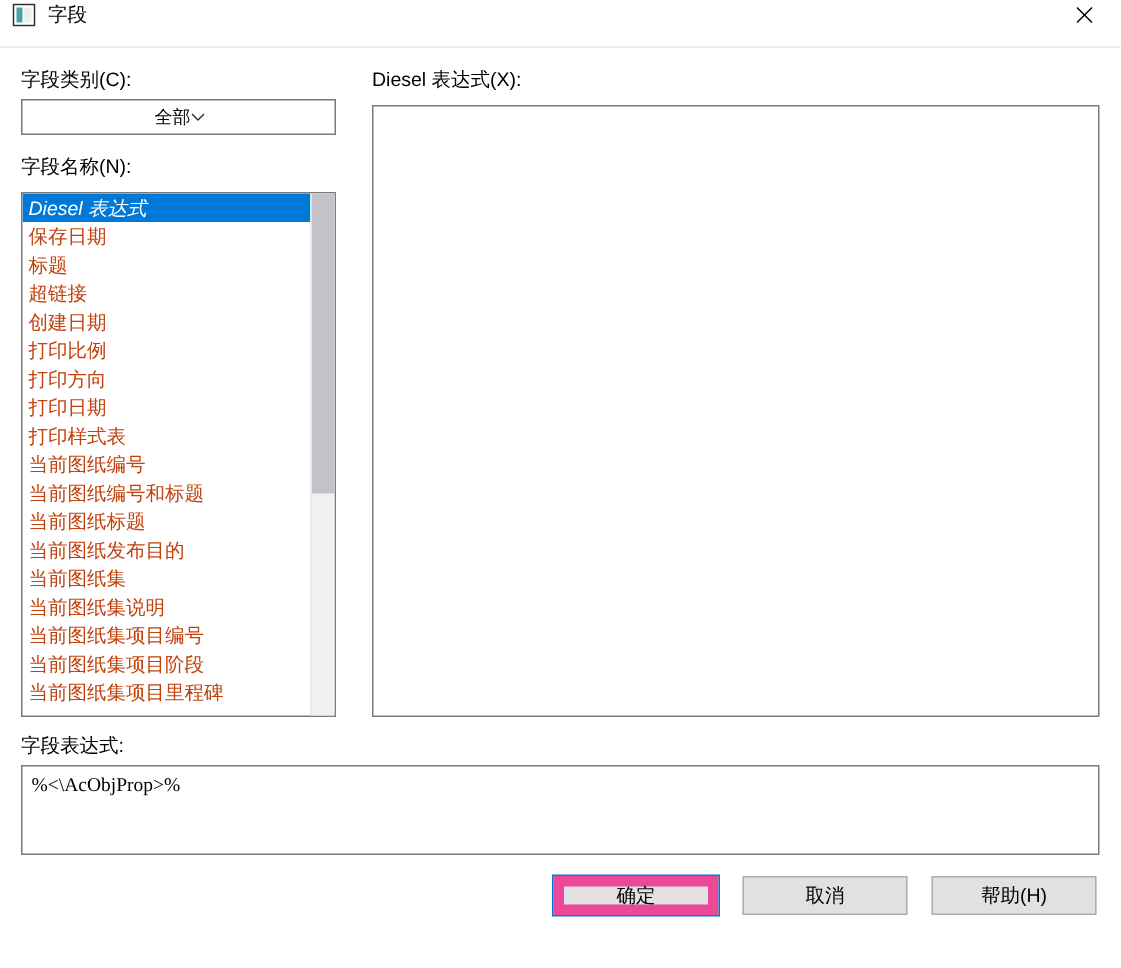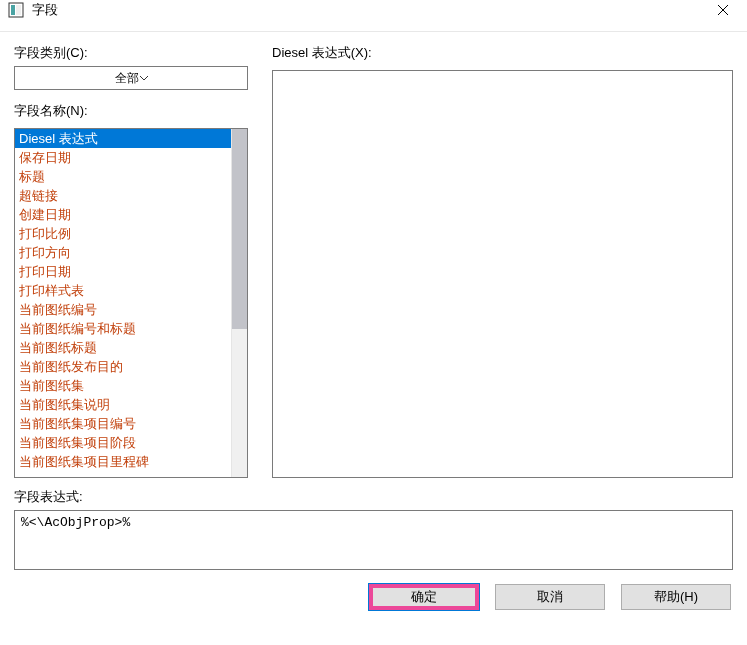--- a/index.html
+++ b/index.html
@@ -46,21 +46,21 @@
       font-size: 16px;
     }
     .content {
       padding: 12px 14px;
     }
     .upper {
       display: flex;
       gap: 24px;
     }
     .left-col {
-      width: 234px;
+      width: 210px;
       display: flex;
       flex-direction: column;
     }
     .right-col {
       flex: 1;
       display: flex;
       flex-direction: column;
     }
     .label {
       font-size: 13px;
@@ -96,20 +96,21 @@
       padding: 1px 4px;
       font-size: 13px;
       line-height: 17px;
       cursor: pointer;
       white-space: nowrap;
       color: #c2410c;
     }
     .list-item.selected {
       background: #0078d7;
       color: #fff;
+      font-style: italic;
     }
     .scrollbar {
       width: 16px;
       background: #f0f0f0;
       position: relative;
       border-left: 1px solid #e5e5e5;
     }
     .scrollbar-thumb {
       position: absolute;
       top: 0;
@@ -132,21 +133,21 @@
       margin-top: 12px;
     }
     .bottom-section {
       margin-top: 10px;
     }
     .expr-box {
       border: 1px solid #7a7a7a;
       background: #fff;
       height: 60px;
       padding: 4px 6px;
-      font-family: Liberation Mono, monospace;
+      font-family: Liberation Serif, serif;
       font-size: 13px;
       margin-top: 4px;
     }
     .button-row {
       display: flex;
       justify-content: flex-end;
       gap: 16px;
       margin-top: 14px;
       padding-right: 2px;
     }
@@ -155,21 +156,21 @@
       height: 26px;
       border: 1px solid #adadad;
       background: #e1e1e1;
       font-size: 13px;
       cursor: pointer;
       display: flex;
       align-items: center;
       justify-content: center;
     }
     .btn.primary {
-      border: 4px solid #ec4899;
+      border: 7px solid #ec4899;
       outline: 1px solid #0078d7;
     }
   </style>
 </head>
 <body>
 
 <div class="titlebar">
   <div class="titlebar-left">
     <span class="app-icon">
       <svg width="16" height="16" viewBox="0 0 16 16">

